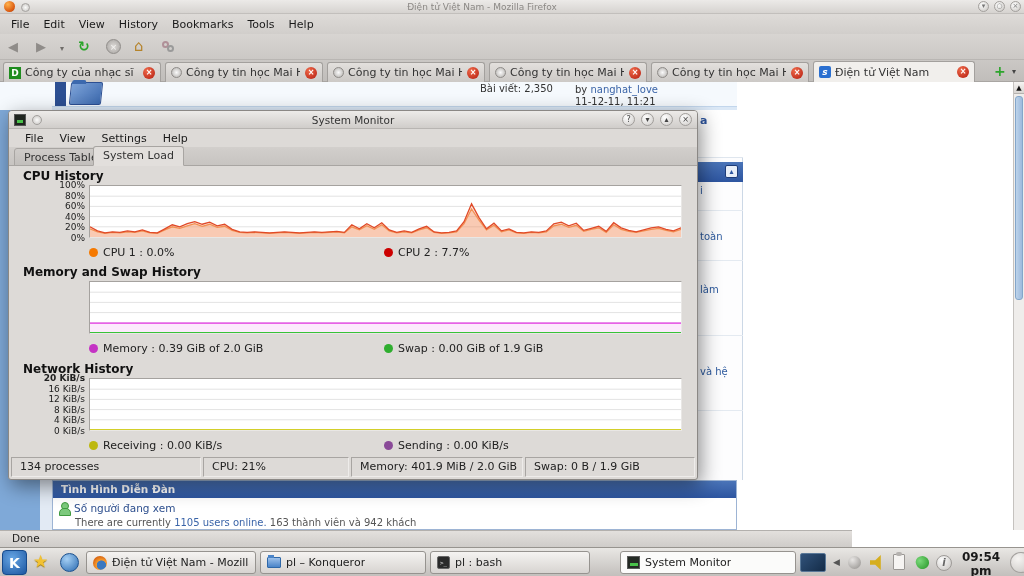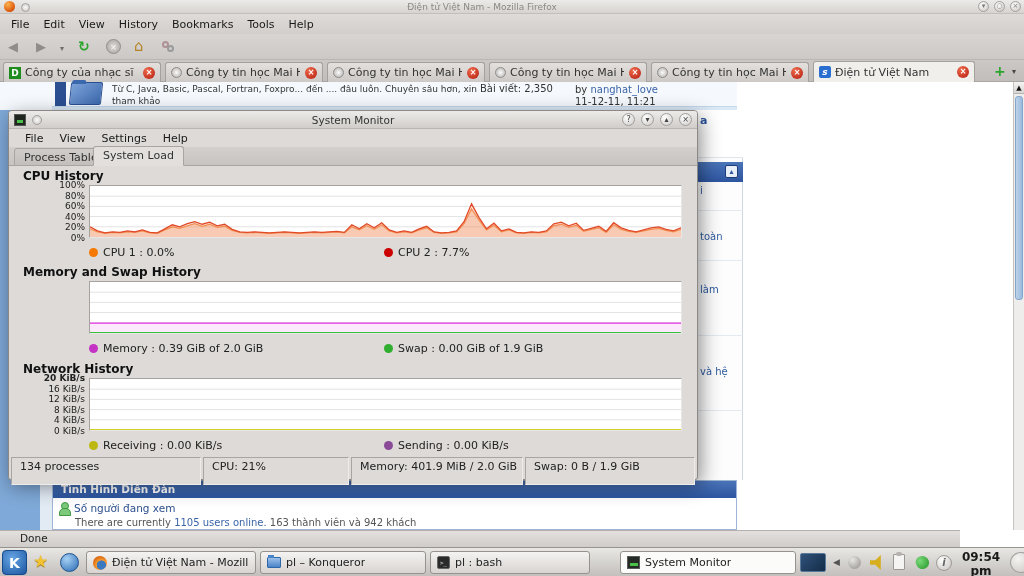--- a/index.html
+++ b/index.html
@@ -127,23 +127,23 @@
     font-size:10.5px; padding:2px 0 0 8px; }
   .viewing-row { display:flex; align-items:center; gap:5px; padding:4px 0 0 6px; }
   .person-ico { width:10px; height:12px; position:relative; }
   .person-ico::before { content:""; position:absolute; left:2px; top:0; width:6px; height:6px; border-radius:50%;
     background:#7cc97c; border:1px solid #3f9a3f; }
   .person-ico::after { content:""; position:absolute; left:0; top:6px; width:10px; height:6px;
     border-radius:5px 5px 0 0; background:#7cc97c; border:1px solid #3f9a3f; }
   .viewing-title { font-size:10.5px; font-weight:normal; color:#2d4f8e; }
   .online-line { font-size:10px; color:#555; padding:3px 0 0 22px; }
 
-  .ff-statusbar { position:absolute; left:0; top:530px; width:960px; height:17px;
+  .ff-statusbar { position:absolute; left:0; top:530px; width:852px; height:17px;
     background:linear-gradient(#e3e0dd,#cfccc9); border-top:1px solid #b3b0ad; font-size:10.5px; color:#222;
-    padding:1px 0 0 20px; }
+    padding:1px 0 0 12px; }
 
   
   .sysmon { position:absolute; left:8px; top:110px; width:690px; height:370px; background:#dddad7;
     border:1px solid #8b8885; border-radius:4px 4px 3px 3px; box-shadow:3px 6px 20px rgba(0,0,0,0.45); }
   .sm-titlebar { position:absolute; left:0; top:0; width:100%; height:18px;
     background:linear-gradient(#edebe9,#d0cdca); border-bottom:1px solid #b8b5b2; border-radius:3px 3px 0 0; }
   .sm-appicon { position:absolute; left:5px; top:3px; width:12px; height:12px; background:#20251f;
     border:1px solid #555; }
   .sm-appicon::after { content:""; position:absolute; left:2px; top:5px; width:6px; height:3px; background:#49c04a; }
   .sm-sticky { position:absolute; left:23px; top:4px; width:10px; height:10px; border-radius:50%;
@@ -165,21 +165,21 @@
   .sm-heading { position:absolute; left:14px; font-size:12px; font-weight:bold; color:#111; }
   .chart-plot { position:absolute; left:80px; width:593px; height:53px; background:#fff;
     border:1px solid; border-color:#a5a29f #e9e7e5 #e9e7e5 #a5a29f; }
   .chart-plot svg { position:absolute; left:0; top:0; width:100%; height:100%; display:block; }
   .ylabels { position:absolute; left:6px; width:70px; height:53px; }
   .ylabels div { position:absolute; right:0; transform:translateY(-55%); font-size:9px; color:#222; white-space:nowrap; }
   .leg { position:absolute; display:flex; align-items:center; gap:5px; font-size:11px; color:#222; }
   .dot { width:9px; height:9px; border-radius:50%; display:inline-block; }
 
   .sm-statusbar { position:absolute; left:2px; bottom:2px; width:684px; height:20px; display:flex; gap:2px; }
-  .sm-statusbar .cell { height:28px; background:#dddad7; border:1px solid; border-color:#a8a5a2 #eeecea #eeecea #a8a5a2;
+  .sm-statusbar .cell { height:20px; background:#dddad7; border:1px solid; border-color:#a8a5a2 #eeecea #eeecea #a8a5a2;
     font-size:11px; color:#222; padding:2px 0 0 8px; white-space:nowrap; overflow:hidden; }
   .c1{flex:0 0 190px}.c2{flex:0 0 146px}.c3{flex:0 0 172px}.c4{flex:1}
 
   
   .taskbar { position:absolute; left:0; top:547px; width:1024px; height:29px;
     background:linear-gradient(#e9e7e4,#c2bfbc); border-top:1px solid #97948f; }
   .kmenu { position:absolute; left:2px; top:2px; width:25px; height:25px; border-radius:4px;
     background:radial-gradient(circle at 40% 32%, #66a5e4, #1c56a0); color:#fff; font-weight:bold; font-size:14px;
     text-align:center; line-height:25px; border:1px solid #164a8c; }
   .tb-star { position:absolute; left:33px; top:3px; font-size:17px; color:#f2c233; text-shadow:0 1px 1px #a07b10; }
@@ -319,24 +319,20 @@
     <span class="tabbar-caret">▾</span>
   </div>
 
   <div class="page">
     <div class="page-leftband"></div>
     <div class="page-leftlight"></div>
 
     <div class="page-strip">
       <span class="strip-navybar"></span>
       <span class="strip-folder"></span>
-      <span class="strip-text">
-        <span>Từ C, Java, Basic, Pascal, Fortran, Foxpro... đến .... đâu luôn. Chuyên sâu hơn, xin tham khảo</span><br>
-        <span>tại www.diendantinhoc.net</span>
-      </span>
       <span class="strip-count">Bài viết: 2,350</span>
       <span class="strip-by">
         <span>by</span>
         <span class="link">nanghat_love</span><br>
         <span>11-12-11, 11:21</span>
       </span>
       <span class="strip-bluebar"></span>
     </div>
 
     <div class="sidebar-col">

